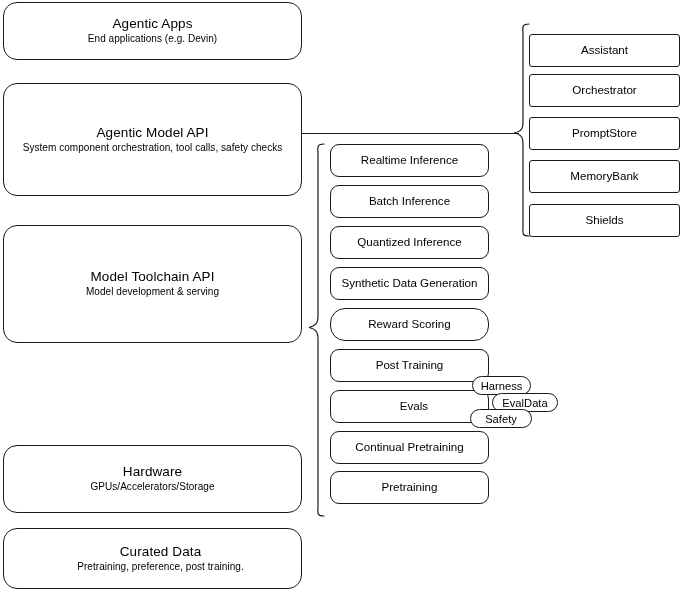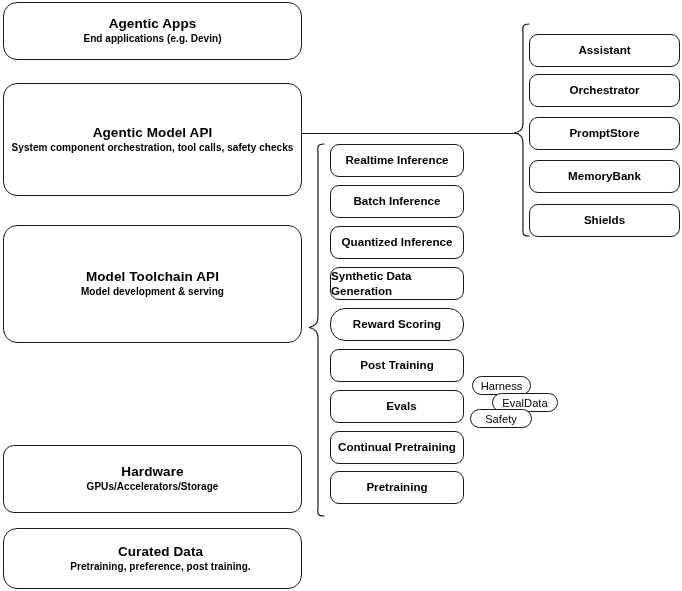--- a/index.html
+++ b/index.html
@@ -23,56 +23,55 @@
   .node {
     position: absolute;
     box-sizing: border-box;
     background: #ffffff;
     border: 1.2px solid #1a1a1a;
     border-radius: 12px;
     display: flex;
     flex-direction: column;
     align-items: center;
     justify-content: center;
-    text-align: left;
+    text-align: center;
     color: #000000;
     line-height: 1.25;
-    font-weight: bold;
   }
 
   
   .layer {
     left: 3px;
     width: 299px;
     border-radius: 14px;
   }
   .layer .title {
     font-size: 13.5px;
     letter-spacing: 0.1px;
   }
   .layer .subtitle {
     font-size: 10px;
     letter-spacing: 0.05px;
   }
 
   
   .mid {
     left: 330px;
-    width: 134px;
+    width: 159px;
     height: 33px;
     border-radius: 9px;
     font-size: 11.6px;
   }
 
   
   .right {
     left: 529px;
     width: 151px;
     height: 33px;
-    border-radius: 9px;
+    border-radius: 3px;
     font-size: 11.6px;
   }
 
   
   .tag {
     position: absolute;
     box-sizing: border-box;
     background: #ffffff;
     border: 1.2px solid #1a1a1a;
     border-radius: 11px;
@@ -110,21 +109,21 @@
     <div class="title">Agentic Model API</div>
     <div class="subtitle">System component orchestration, tool calls, safety checks</div>
   </div>
 
   <div class="node layer" style="top:225px;height:118px;">
     <div class="title">Model Toolchain API</div>
     <div class="subtitle">Model development &amp; serving</div>
   </div>
 
 
-  <div class="node layer" style="top:445px;height:68px;border-radius:11px;">
+  <div class="node layer" style="top:445px;height:68px;">
     <div class="title">Hardware</div>
     <div class="subtitle">GPUs/Accelerators/Storage</div>
   </div>
 
   <div class="node layer" style="top:528px;height:61px;padding-left:16px;">
     <div class="title">Curated Data</div>
     <div class="subtitle">Pretraining, preference, post training.</div>
   </div>
 
   <div class="hline" style="left:302px;top:133px;width:217px;"></div>

